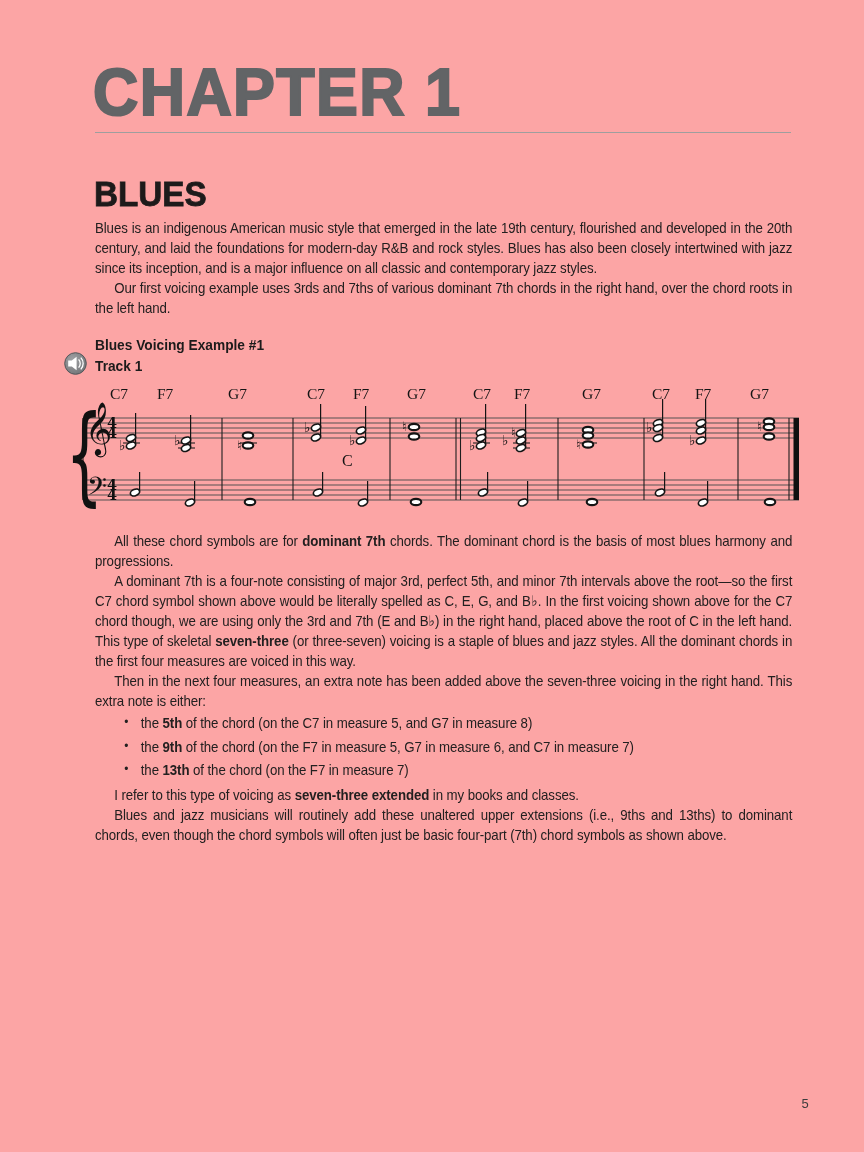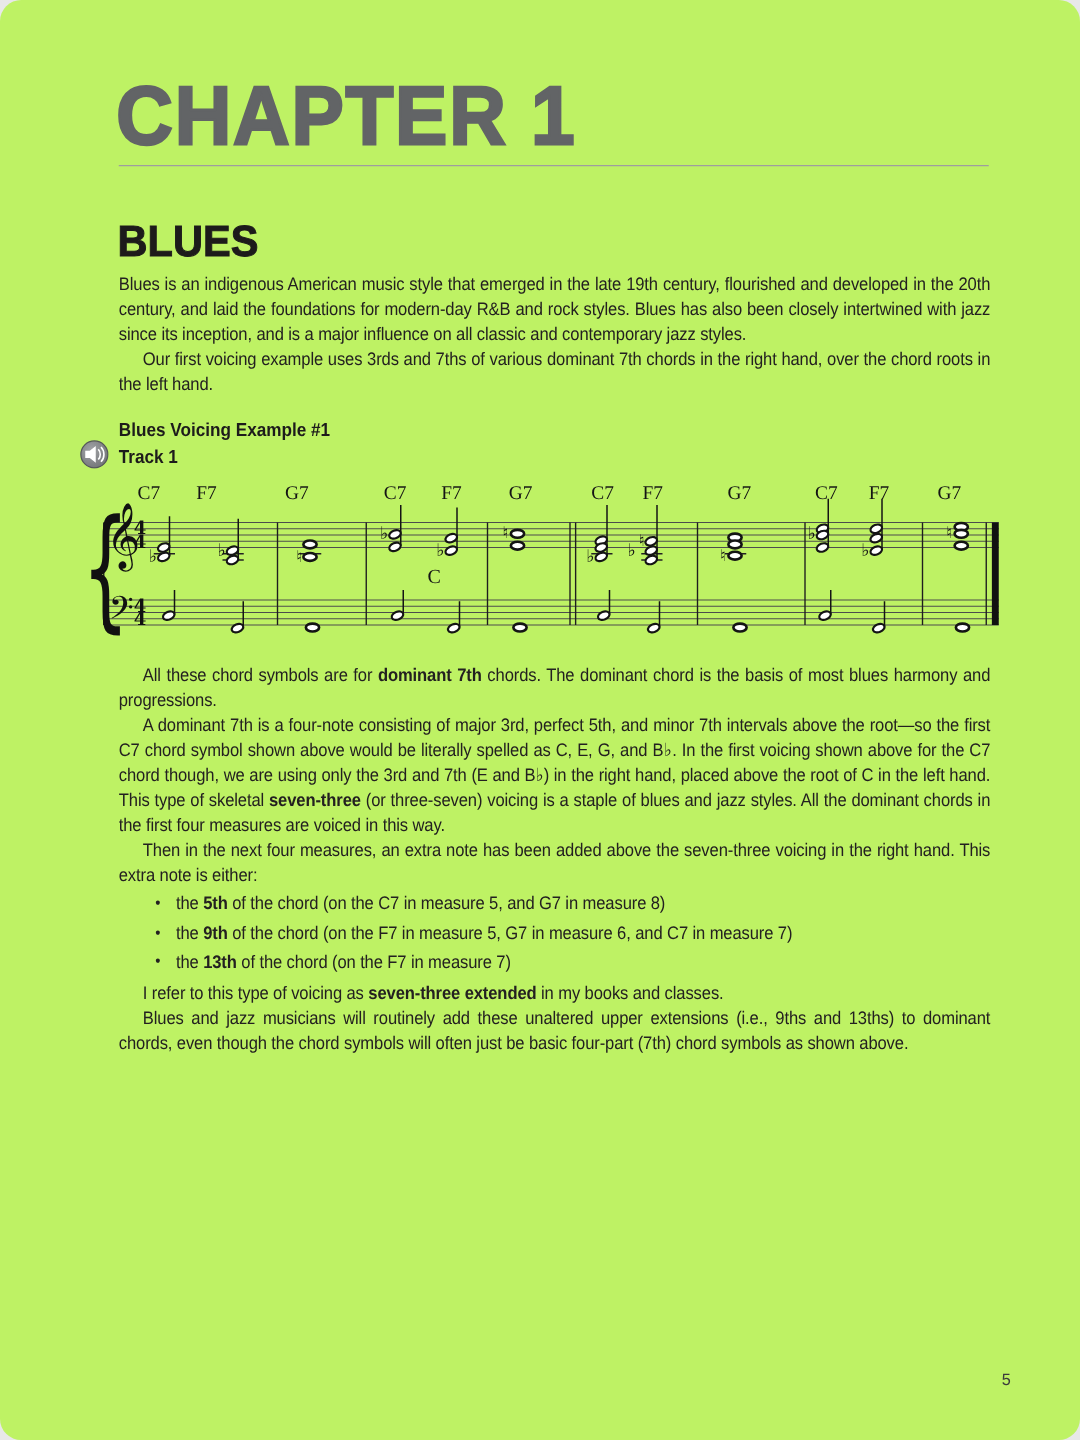--- a/index.html
+++ b/index.html
@@ -1,17 +1,17 @@
 <!DOCTYPE html>
 <html><head>
 <meta charset="utf-8">
 <style>
   html,body{margin:0;padding:0;background:#e8e8e8;}
-  .page{position:relative;width:864px;height:1152px;background:#bef264;margin:0 auto;overflow:hidden;
-        font-family:"Liberation Sans","DejaVu Sans",sans-serif;color:#232020;border-radius:17px;}
+  .page{position:relative;width:864px;height:1152px;background:#fca5a5;margin:0 auto;overflow:hidden;
+        font-family:"Liberation Sans","DejaVu Sans",sans-serif;color:#232020;}
   .chapter-title{position:absolute;left:93px;top:59px;font-size:66px;line-height:1;font-weight:700;
         color:#626466;-webkit-text-stroke:2.2px #626466;letter-spacing:1.5px;white-space:nowrap;
         transform:scaleX(0.95);transform-origin:left top;}
   .chapter-rule{position:absolute;left:95px;top:132px;width:696px;height:1px;background:#9e9e9e;}
   .section-title{position:absolute;left:94px;top:176px;font-size:35px;line-height:1;font-weight:700;
         color:#1d1b1b;-webkit-text-stroke:0.8px #1d1b1b;transform:scaleX(0.95);transform-origin:left top;}
   .squeeze{transform:scaleX(0.915);transform-origin:left top;width:762px;}
   .bodytext p{margin:0;font-size:14.5px;line-height:20px;letter-spacing:-0.1px;text-align:justify;}
   .ind{text-indent:21px;}
   .b{font-weight:700;}

